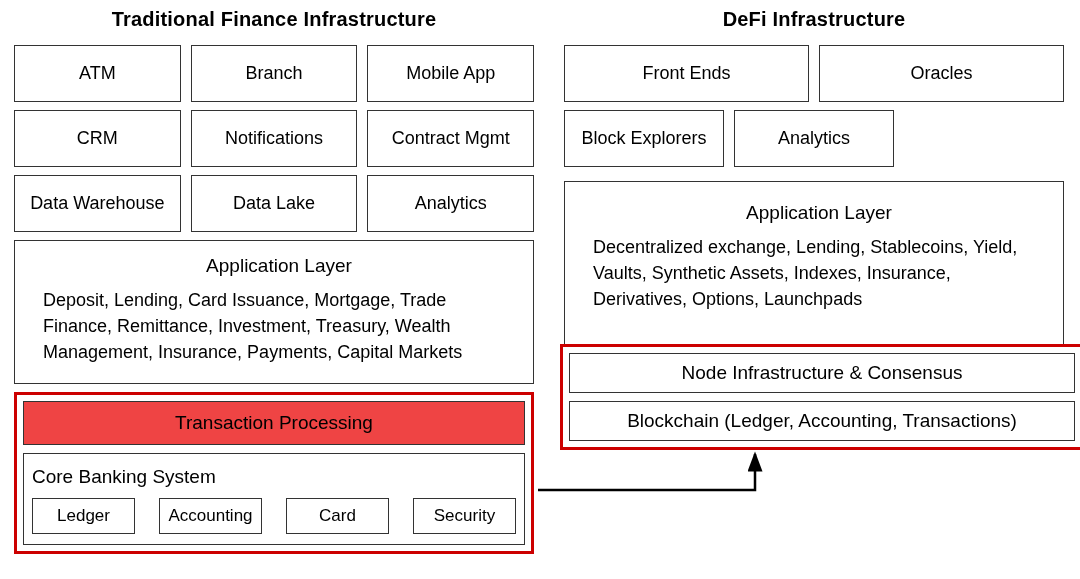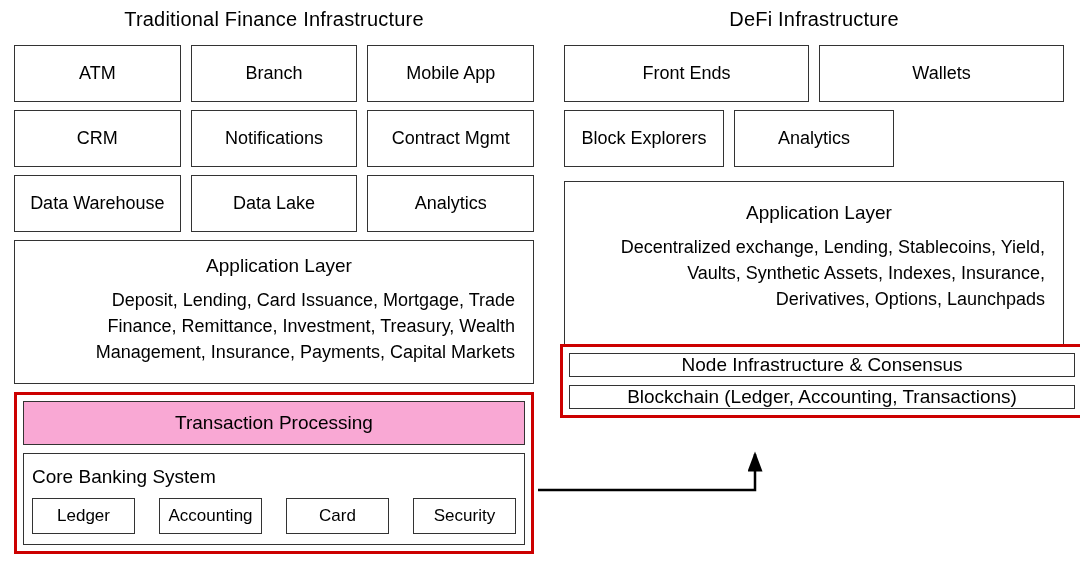--- a/index.html
+++ b/index.html
@@ -1,34 +1,34 @@
 <!DOCTYPE html>
 <html><head>
 <meta charset="utf-8">
 <style>
 html,body{margin:0;padding:0}
 body{font-family:Helvetica,Arial,sans-serif;background:#fff;width:1080px;height:579px;position:relative;color:#000}
 .col{position:absolute;top:8px}
 .col-left{left:14px;width:520px}
 .col-right{left:564px;width:500px}
-h2.title{margin:0 0 14px 0;font-size:20px;font-weight:400;text-align:center;letter-spacing:.2px}
+h2.title{margin:0 0 14px 0;font-size:20px;font-weight:700;text-align:center;letter-spacing:.2px}
 .row{display:flex;gap:10px;margin-bottom:8px}
 .cell{flex:1;border:1.5px solid #333;padding:17px 10px;font-size:18px;text-align:center;background:#fff;white-space:nowrap}
 .block{border:1.5px solid #333;padding:14px 18px 18px 28px;background:#fff;margin-bottom:8px}
 .block .head{font-size:19px;text-align:center;margin-bottom:10px}
-.block .body{font-size:18px;text-align:right;line-height:1.45}
+.block .body{font-size:18px;text-align:left;line-height:1.45}
 .tallgap{height:6px}
 .red-frame{border:3px solid #c00;padding:6px;background:#fff}
 .red-frame .inner-row{display:flex;gap:24px;margin-top:8px}
 .red-frame .inner-row .cell{font-size:17px;padding:7px 6px}
-.red-frame .full{border:1.5px solid #333;padding:10px;font-size:19px;text-align:center;background:#f9a8d4}
+.red-frame .full{border:1.5px solid #333;padding:10px;font-size:19px;text-align:center;background:#ef4444}
 .red-frame .core{border:1.5px solid #333;padding:12px 8px 10px 8px;margin-top:8px;background:#fff}
 .red-frame .core .head{font-size:19px;margin-bottom:10px}
 .red-right{position:absolute;left:560px;top:344px;width:506px;border:3px solid #c00;padding:6px;background:#fff}
-.red-right .full{border:1.5px solid #333;padding:0;font-size:19px;text-align:center;background:#fff}
+.red-right .full{border:1.5px solid #333;padding:8px;font-size:19px;text-align:center;background:#fff}
 .red-right .full + .full{margin-top:8px}
 svg.arrow{position:absolute;left:530px;top:430px;overflow:visible}
 </style>
 </head>
 <body>
 
 <div class="col col-left">
   <h2 class="title">Traditional Finance Infrastructure</h2>
 
   <div class="row">
@@ -64,21 +64,21 @@
       </div>
     </div>
   </div>
 </div>
 
 <div class="col col-right">
   <h2 class="title">DeFi Infrastructure</h2>
 
   <div class="row">
     <div class="cell">Front Ends</div>
-    <div class="cell">Wallets</div>
+    <div class="cell">Oracles</div>
   </div>
   <div class="row" style="width:66%">
     <div class="cell">Block Explorers</div>
     <div class="cell">Analytics</div>
   </div>
 
   <div class="tallgap"></div>
 
   <div class="block" style="padding-top:20px;padding-bottom:46px">
     <div class="head">Application Layer</div>

